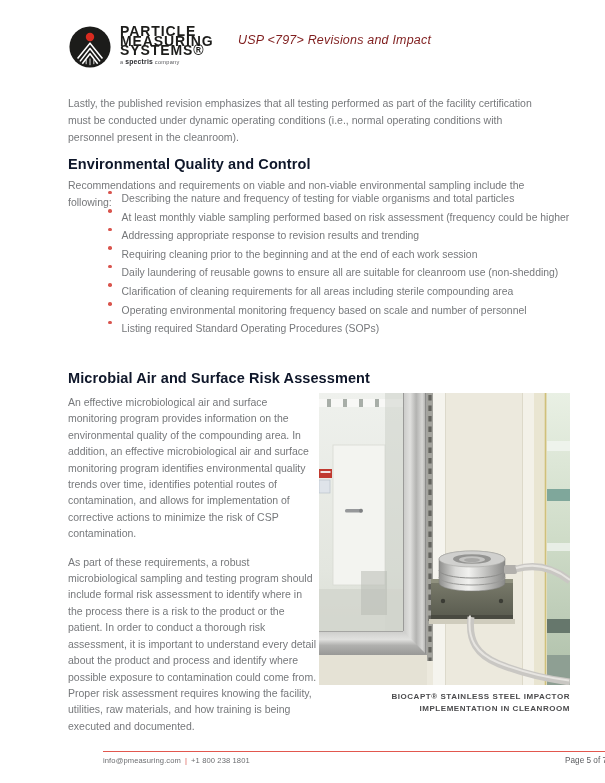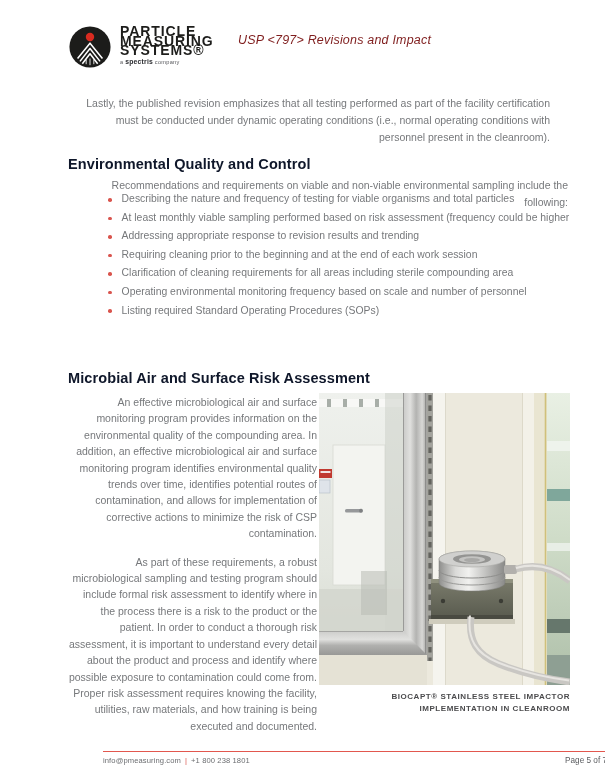--- a/index.html
+++ b/index.html
@@ -13,30 +13,30 @@
   .logo-mark{width:44px;height:46px;flex:0 0 auto;}
   .logo-text{margin-left:8px;padding-top:3px;}
   .logo-line{font-size:14px;font-weight:bold;letter-spacing:.9px;color:#1d1d1b;line-height:9.6px;}
   .logo-tag{margin-top:2.5px;font-size:5.6px;color:#55565a;letter-spacing:.3px;}
   .logo-tag b{font-size:6.8px;color:#2b2c30;letter-spacing:.2px;}
   .doc-title{
     position:absolute;left:238px;top:33px;font-size:12.5px;font-style:italic;
     color:#7f1d1d;letter-spacing:.2px;
   }
   
-  .body-text{color:#76787b;font-size:10.5px;line-height:17px;text-align:right;}
+  .body-text{color:#76787b;font-size:10.5px;line-height:17px;}
   .intro{position:absolute;left:68px;top:84px;width:482px;}
   .sec-heading{
     position:absolute;left:68px;font-size:14.5px;font-weight:bold;
     color:#0f172a;letter-spacing:.1px;
   }
   .sec1-heading{top:144px;}
   .sec1-lead{position:absolute;left:68px;top:166px;width:500px;}
   .bullets{position:absolute;left:108px;top:193px;list-style:none;margin:0;padding:0;}
-  .bullets li{display:flex;align-items:flex-end;margin-bottom:7.6px;white-space:nowrap;}
+  .bullets li{display:flex;align-items:flex-start;margin-bottom:7.6px;white-space:nowrap;}
   .bullet-dot{
     width:3.6px;height:3.6px;border-radius:50%;background:#d9544d;
     flex:0 0 auto;margin-right:10px;position:relative;top:-2.5px;
   }
   .bullet-text{color:#76787b;font-size:10.4px;line-height:11px;}
   .sec2-heading{top:358px;}
   .col-left{position:absolute;left:68px;top:382px;width:249px;}
   .col-left p{margin:12px 0 11px 0;line-height:16.4px;}
   
   .photo{position:absolute;left:319px;top:393px;width:251px;height:292px;}
@@ -99,20 +99,24 @@
   <li>
       <span class="bullet-dot"></span>
       <span class="bullet-text">Addressing appropriate response to revision results and trending</span>
     </li>
   <li>
       <span class="bullet-dot"></span>
       <span class="bullet-text">Requiring cleaning prior to the beginning and at the end of each work session</span>
     </li>
   <li>
       <span class="bullet-dot"></span>
+      <span class="bullet-text">Daily laundering of reusable gowns to ensure all are suitable for cleanroom use (non-shedding)</span>
+    </li>
+  <li>
+      <span class="bullet-dot"></span>
       <span class="bullet-text">Clarification of cleaning requirements for all areas including sterile compounding area</span>
     </li>
   <li>
       <span class="bullet-dot"></span>
       <span class="bullet-text">Operating environmental monitoring frequency based on scale and number of personnel</span>
     </li>
   <li>
       <span class="bullet-dot"></span>
       <span class="bullet-text">Listing required Standard Operating Procedures (SOPs)</span>
     </li>

